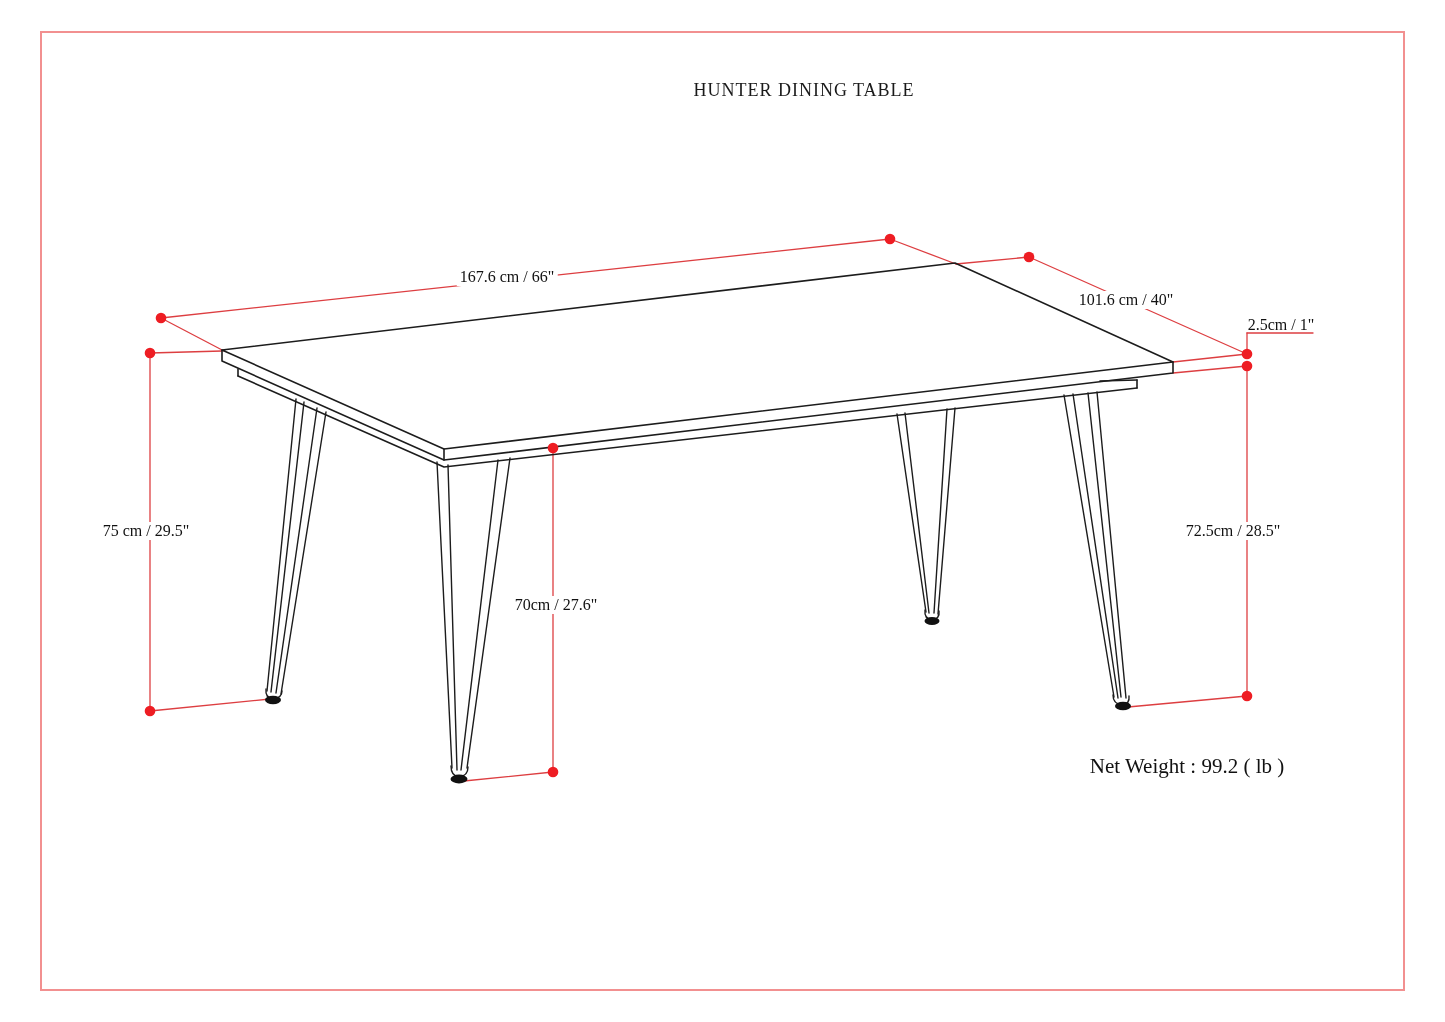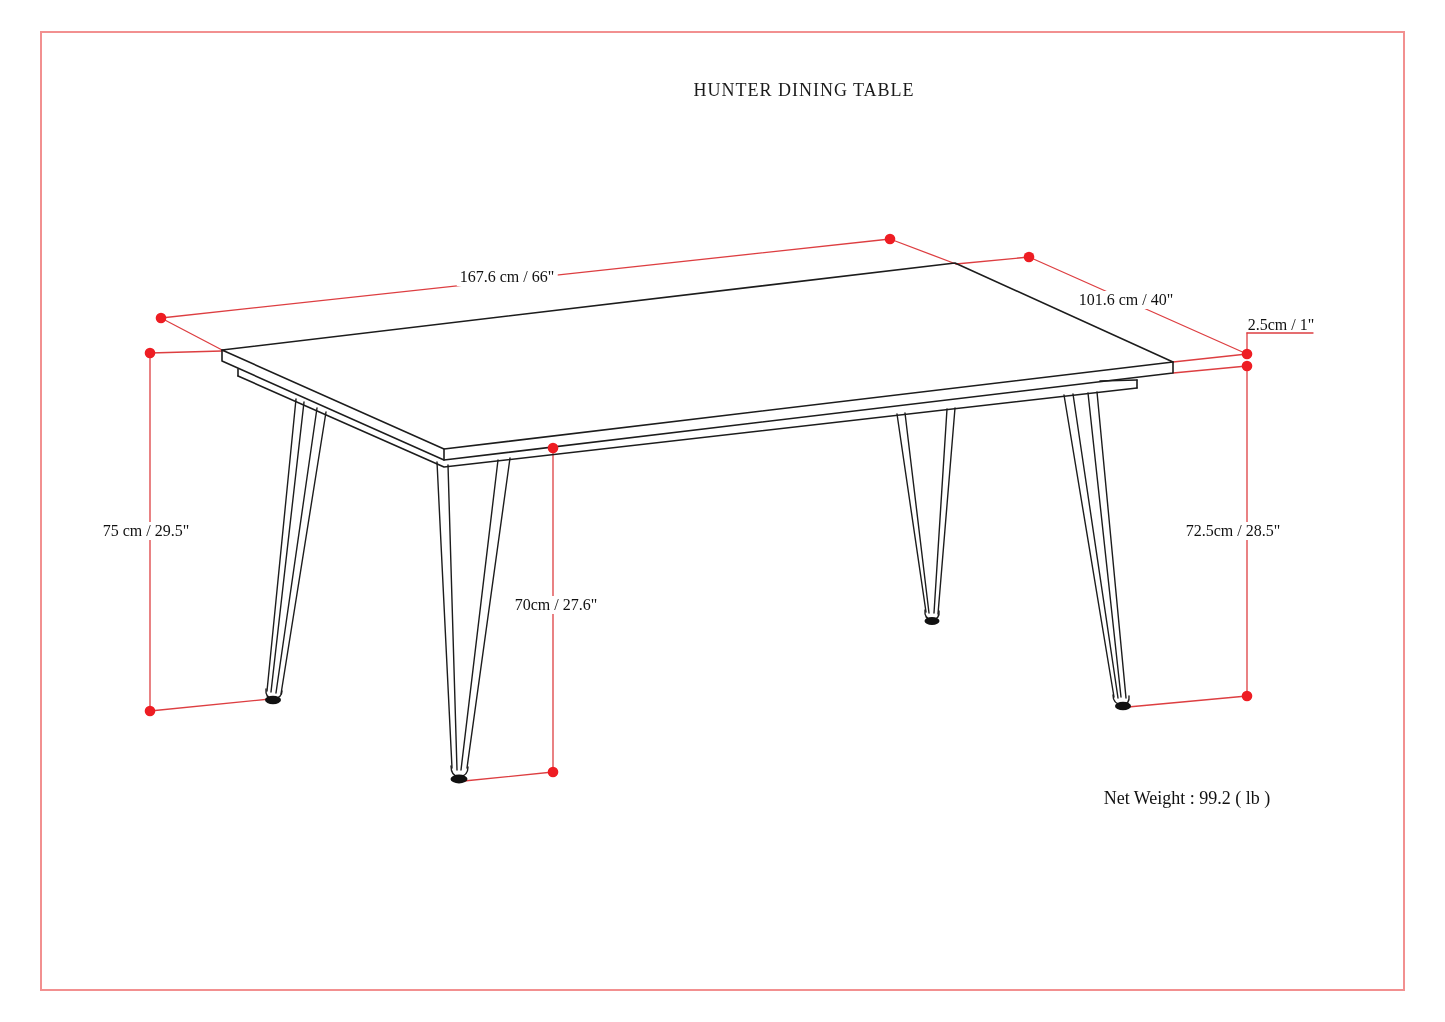--- a/index.html
+++ b/index.html
@@ -1,21 +1,21 @@
 <!DOCTYPE html>
 <html><head>
 <meta charset="utf-8">
 <style>
   html,body{margin:0;padding:0;background:#ffffff;}
   body{width:1445px;height:1022px;position:relative;font-family:"Liberation Serif", serif;color:#1c1c1c;overflow:hidden;}
   .page-border{position:absolute;left:40px;top:31px;width:1361px;height:956px;border:2px solid #f29090;}
   .title{position:absolute;left:760px;top:90px;transform:translate(-50%,-50%);font-size:18px;letter-spacing:1px;white-space:nowrap;color:#1a1a1a;margin-left:44px;}
   .drawing{position:absolute;left:0;top:0;width:1445px;height:1022px;}
   .dim-label{position:absolute;transform:translate(-50%,-50%);font-size:16px;white-space:nowrap;background:#ffffff;padding:0 3px;color:#111;}
-  .plain-label{position:absolute;transform:translate(-50%,-50%);font-size:18px;white-space:nowrap;color:#111;margin-top:32px;}
+  .plain-label{position:absolute;transform:translate(-50%,-50%);font-size:21px;white-space:nowrap;color:#111;}
   .lbl-length{left:507px;top:277px;}
   .lbl-width{left:1126px;top:300px;}
   .lbl-thickness{left:1281px;top:325px;background:transparent;}
   .lbl-height{left:146px;top:531px;}
   .lbl-leg{left:556px;top:605px;}
   .lbl-under{left:1233px;top:531px;}
   .lbl-weight{left:1187px;top:766px;}
 </style>
 </head>
 <body>

